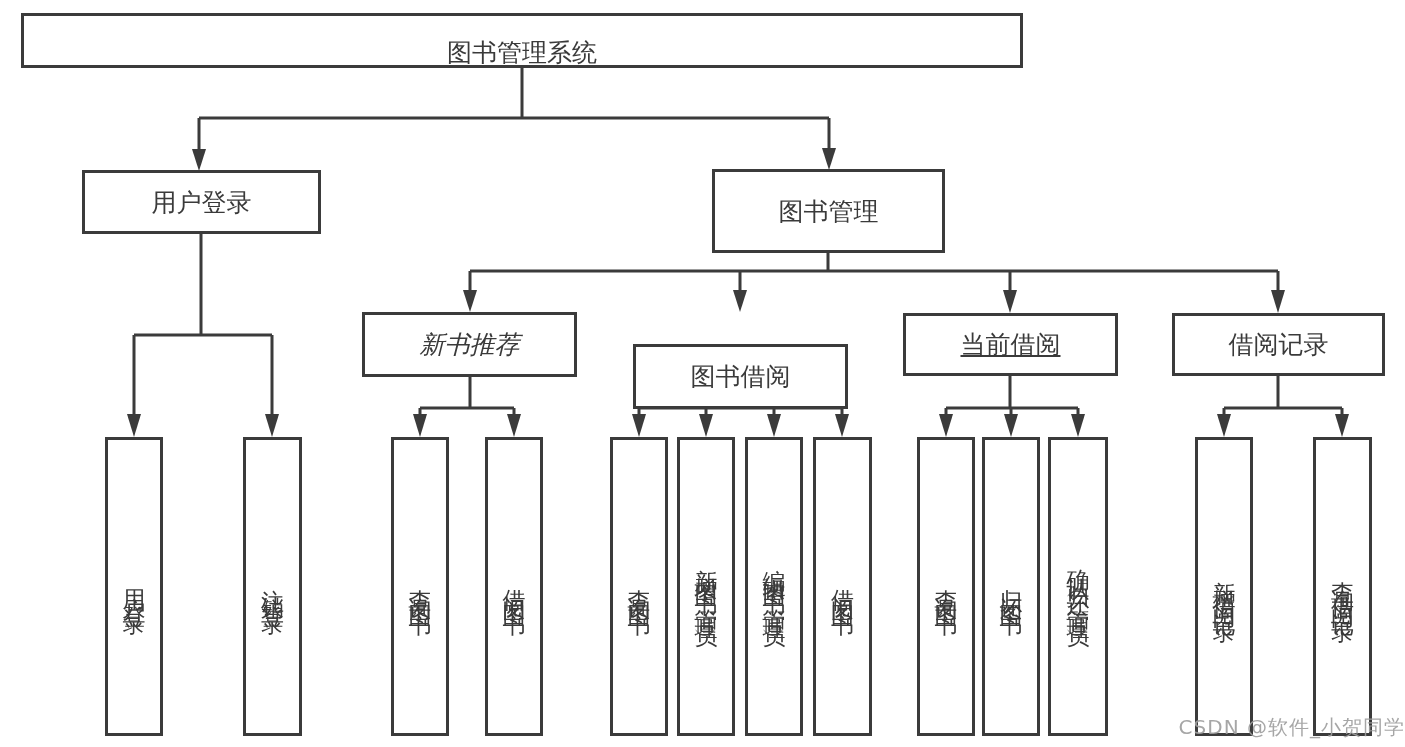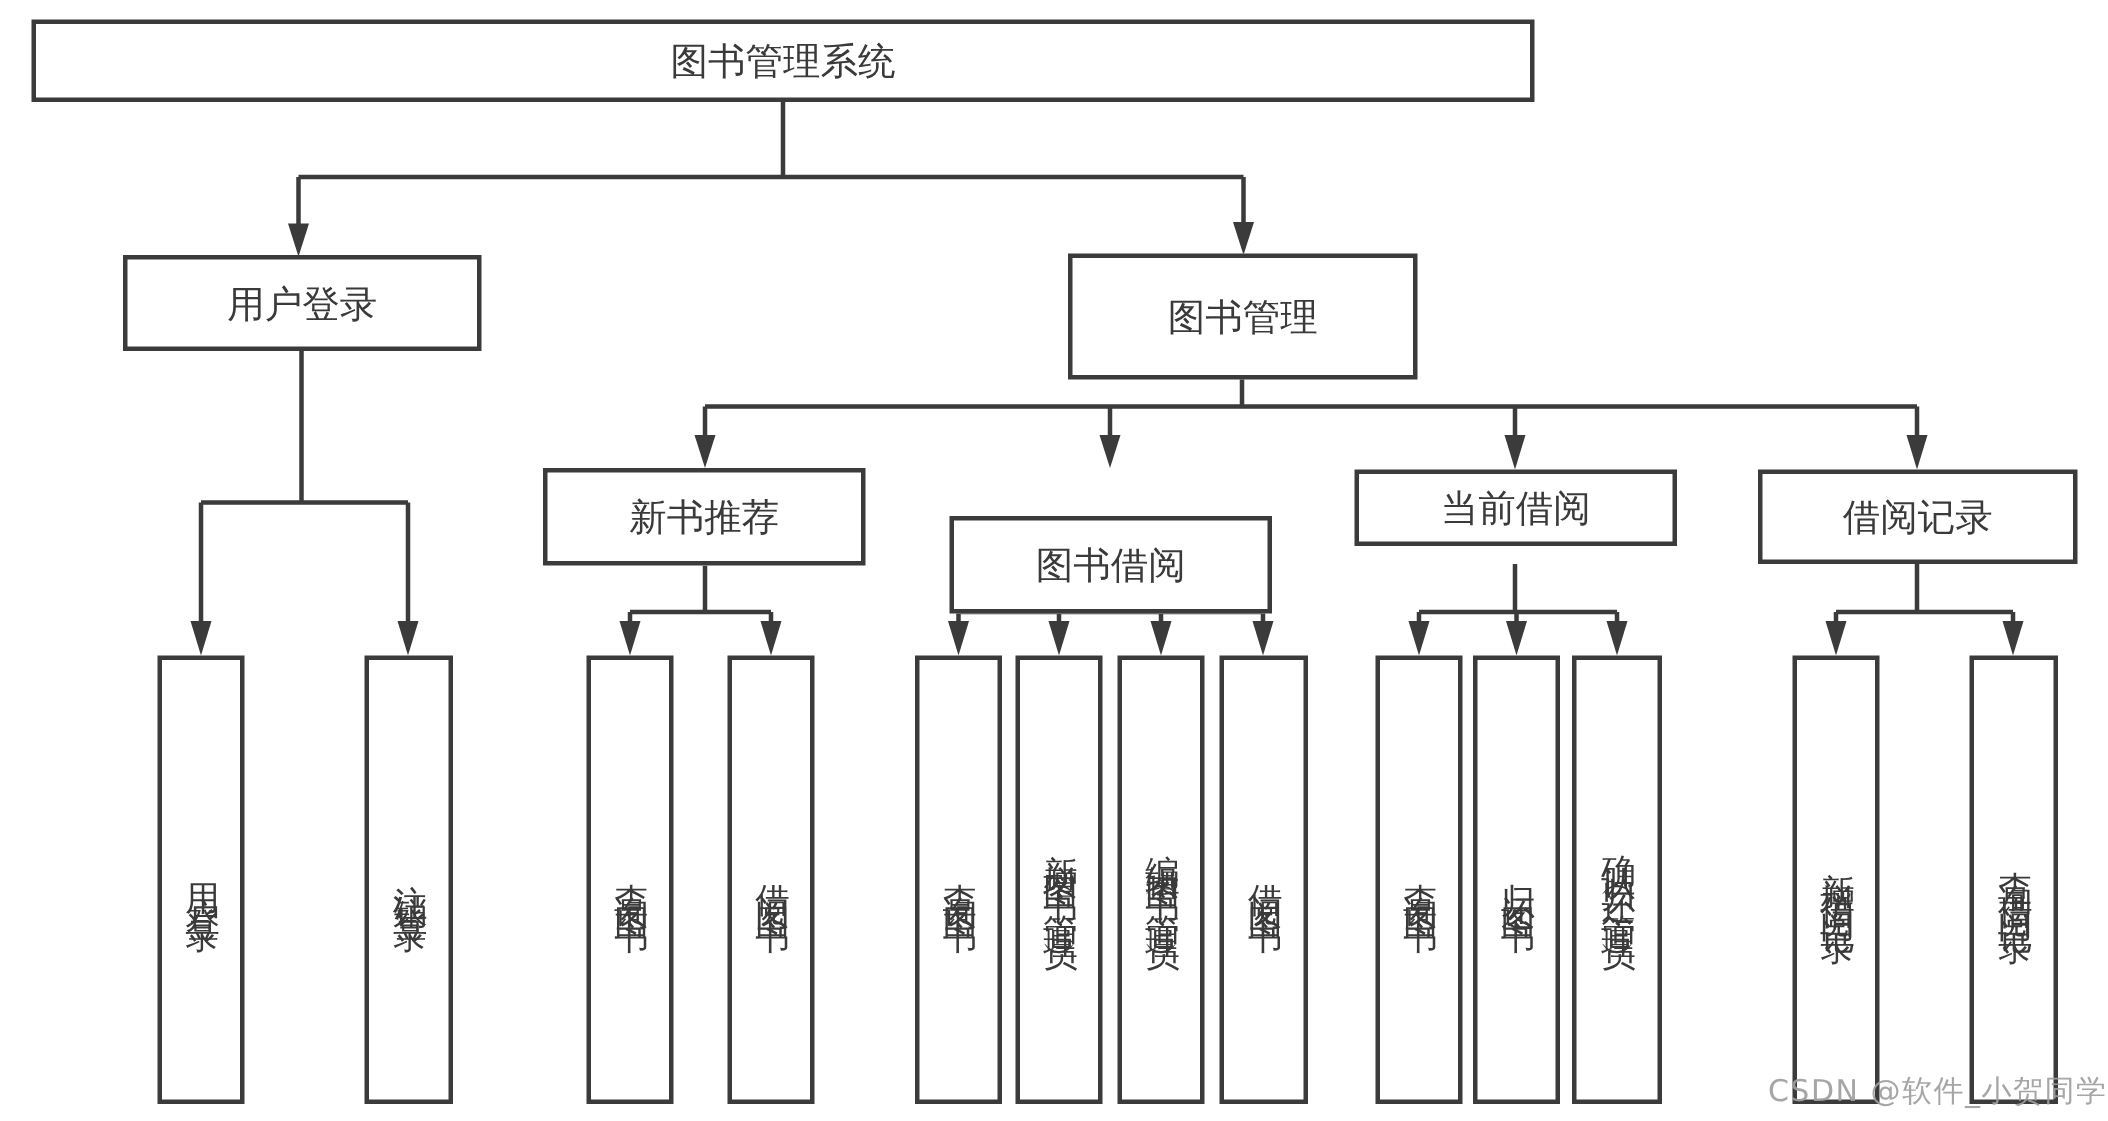--- a/index.html
+++ b/index.html
@@ -95,38 +95,38 @@
       <polygon points="767,414 781,414 774,437"></polygon>
       <polygon points="835,414 849,414 842,437"></polygon>
       <polygon points="939,414 953,414 946,437"></polygon>
       <polygon points="1004,414 1018,414 1011,437"></polygon>
       <polygon points="1071,414 1085,414 1078,437"></polygon>
       <polygon points="1217,414 1231,414 1224,437"></polygon>
       <polygon points="1335,414 1349,414 1342,437"></polygon>
     </g>
   </svg>
 
-  <div class="node" style="left:21px; top:13px; width:1002px; height:55px;">
+  <div class="node" style="left:21px; top:13px; width:1002px; height:55px;align-items:flex-end;">
     <span class="label">图书管理系统</span>
   </div>
 
   <div class="node" style="left:82px; top:170px; width:239px; height:64px;">
     <span class="label">用户登录</span>
   </div>
   <div class="node" style="left:712px; top:169px; width:233px; height:84px;align-items:center;">
     <span class="label">图书管理</span>
   </div>
 
-  <div class="node" style="left:362px; top:312px; width:215px; height:65px;">
+  <div class="node" style="left:362px; top:312px; width:215px; height:65px;font-style:italic;">
     <span class="label">新书推荐</span>
   </div>
   <div class="node" style="left:633px; top:312px; width:215px; height:65px;margin-top:32px;">
     <span class="label">图书借阅</span>
   </div>
-  <div class="node" style="left:903px; top:313px; width:215px; height:51px;">
+  <div class="node" style="left:903px; top:313px; width:215px; height:63px;text-decoration:underline;">
     <span class="label">当前借阅</span>
   </div>
   <div class="node" style="left:1172px; top:313px; width:213px; height:63px;">
     <span class="label">借阅记录</span>
   </div>
 
   <div class="node v" style="left:105px; width:58px;">
     <span class="label">用户登录</span>
   </div>
   <div class="node v" style="left:243px; width:59px;">

